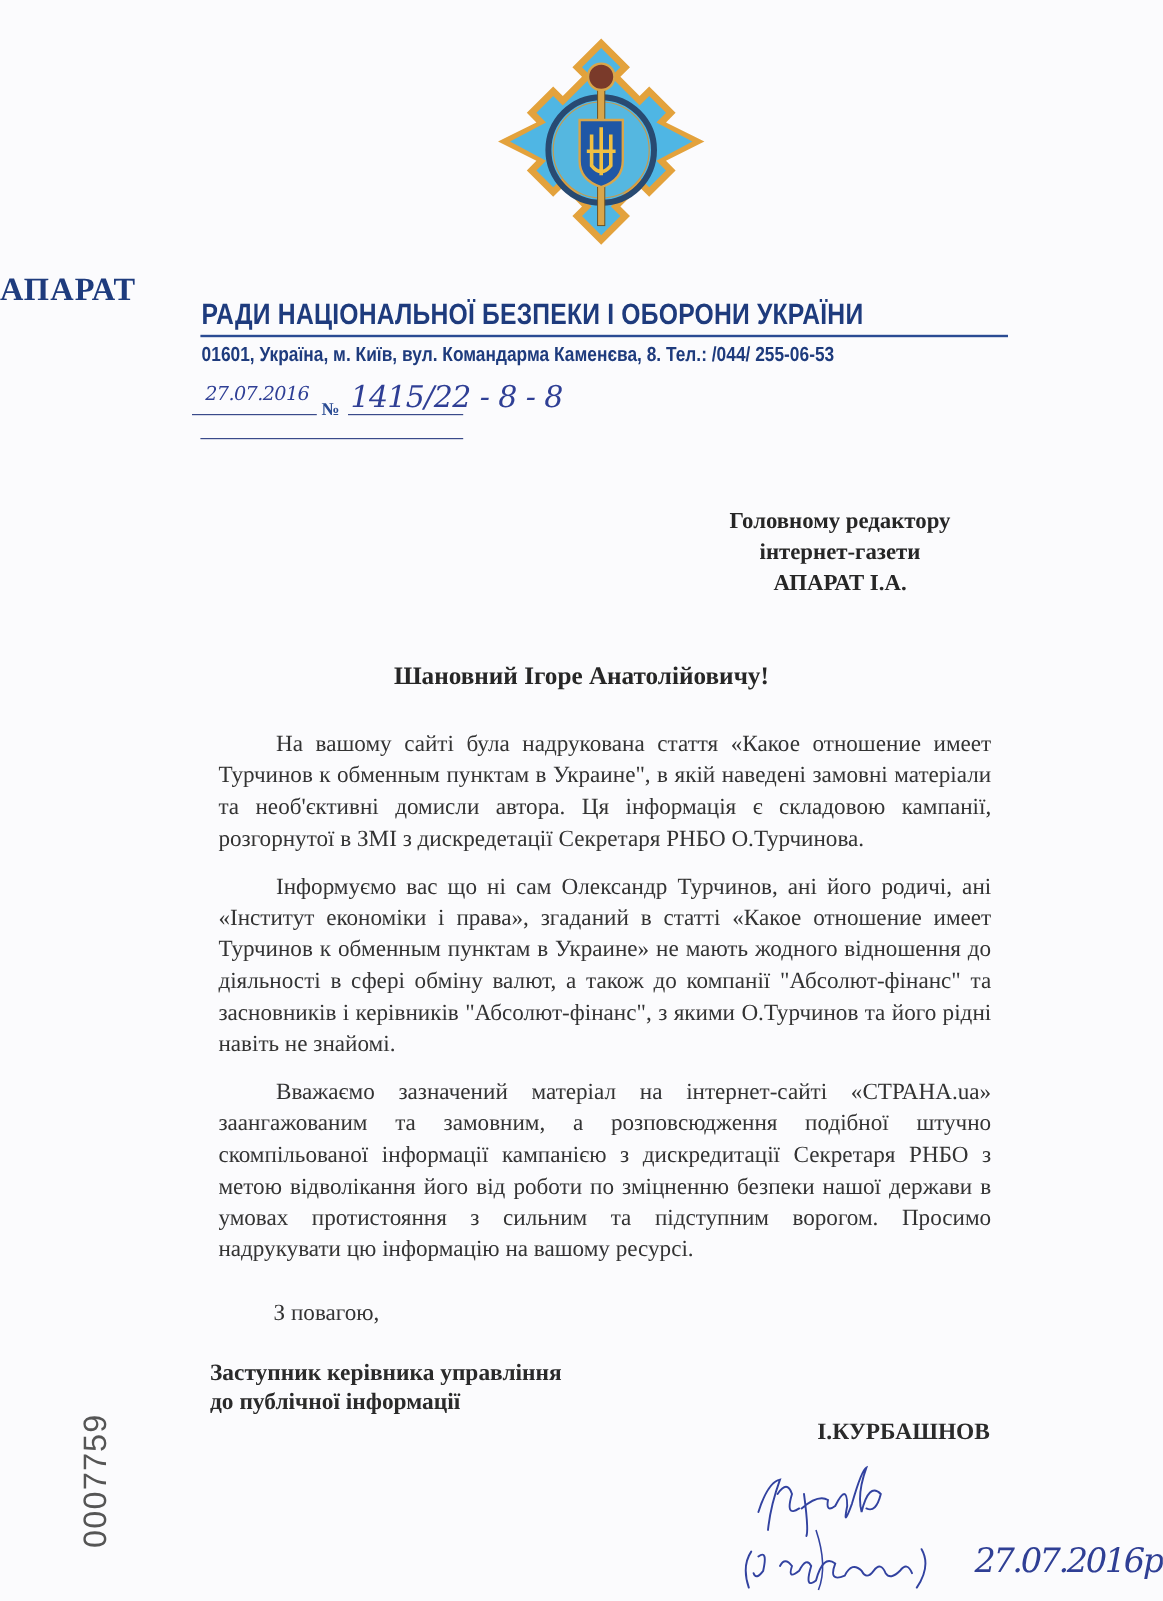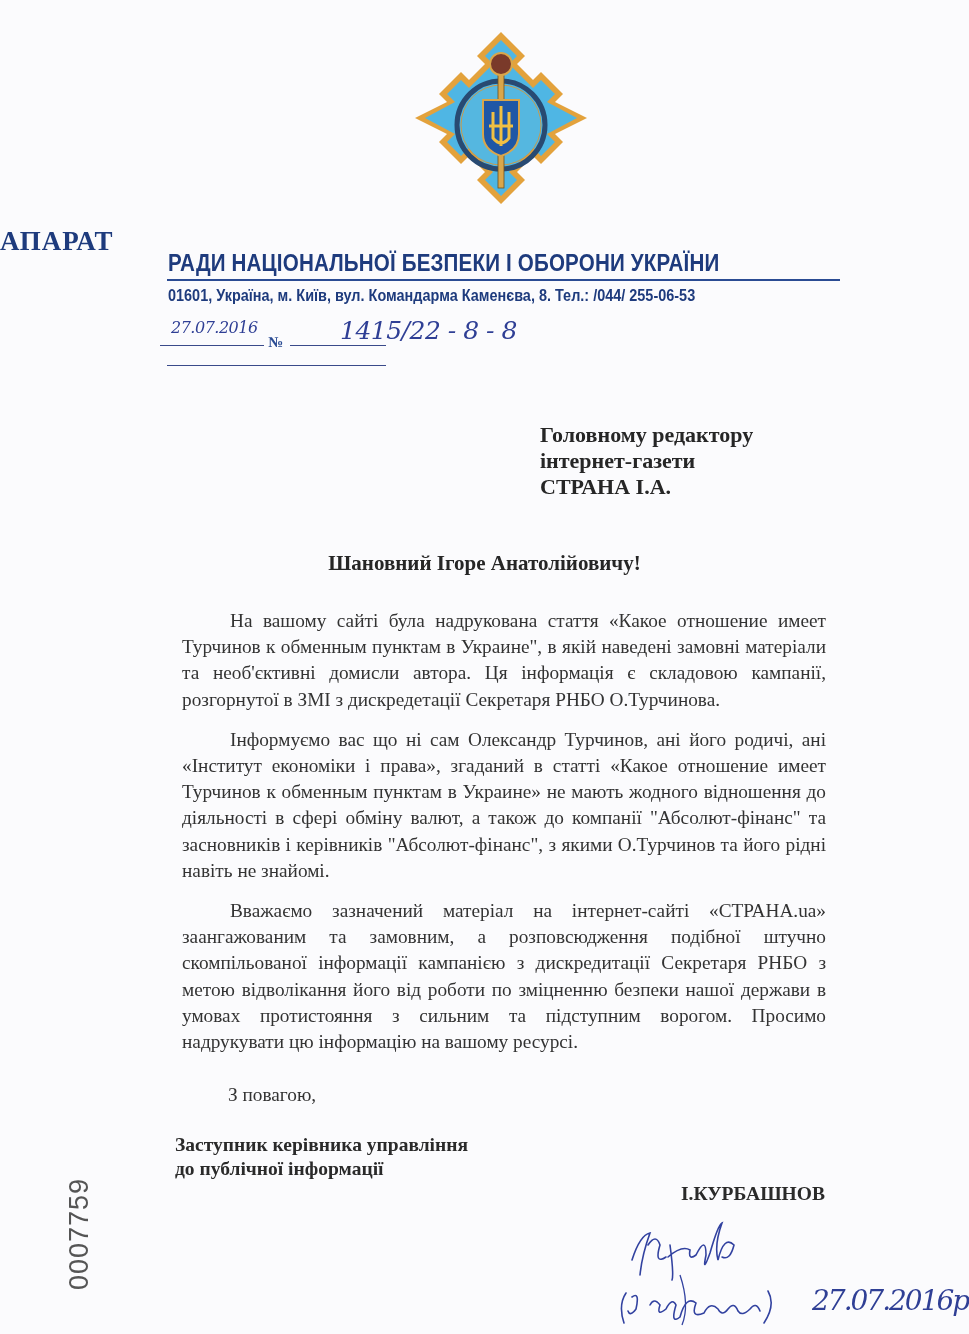--- a/index.html
+++ b/index.html
@@ -25,24 +25,24 @@
     font-family: "Liberation Sans", sans-serif; font-weight: bold; font-size: 17px; color: #1e3b7d;
     transform: scaleX(0.85); transform-origin: left top;
   }
   .ref-line { position: absolute; height: 1px; background: #3a4a8a; }
   .hand {
     font-family: "DejaVu Serif", serif; font-style: italic; color: #2f3f95;
     position: absolute; white-space: nowrap;
   }
   .ref-date { left: 155px; top: 318px; font-size: 16px; letter-spacing: -0.5px; margin-left: 16px; }
   .ref-no-label { position: absolute; left: 268px; top: 334px; font-size: 15px; font-weight: bold; color: #2a4b93; font-family: "Liberation Serif", serif; }
-  .ref-number { left: 292px; top: 316px; font-size: 25px; letter-spacing: -0.5px; margin-left: 48px; }
+  .ref-number { left: 292px; top: 316px; font-size: 25px; letter-spacing: -0.5px; }
   .addressee {
-    position: absolute; left: 540px; top: 422px; width: 320px; 
-    font-weight: bold; font-size: 22px; line-height: 26px; color: #262626;
+    position: absolute; left: 540px; top: 422px; width: 320px; text-align: center;
+    font-weight: bold; font-size: 19px; line-height: 26px; color: #262626;
   }
   .salutation {
     position: absolute; left: 0; width: 969px; top: 551px; text-align: center;
     font-weight: bold; font-size: 21px; color: #262626; box-sizing: border-box;
   }
   .body-text {
     position: absolute; left: 168px; top: 594px; width: 672px;
     font-size: 19.3px; line-height: 26.2px; color: #333; text-align: justify;
   }
   .body-text p { margin: 14px; text-indent: 48px; }
@@ -81,21 +81,21 @@
 <div class="hand ref-date">27.07.2016</div>
 <div class="ref-line" style="left:160px; top:345px; width:104px;"></div>
 <div class="ref-no-label">№</div>
 <div class="hand ref-number">1415/22 - 8 - 8</div>
 <div class="ref-line" style="left:290px; top:345px; width:96px;"></div>
 <div class="ref-line" style="left:167px; top:365px; width:219px;"></div>
 
 <div class="addressee">
   <div>Головному редактору</div>
   <div>інтернет-газети</div>
-  <div>СТРАНА І.А.</div>
+  <div>АПАРАТ І.А.</div>
 </div>
 
 <div class="salutation">Шановний Ігоре Анатолійовичу!</div>
 
 <div class="body-text">
   <p>На вашому сайті була надрукована стаття «Какое отношение имеет Турчинов к обменным пунктам в Украине", в якій наведені замовні матеріали та необ'єктивні домисли автора. Ця інформація є складовою кампанії, розгорнутої в ЗМІ з дискредетації Секретаря РНБО О.Турчинова.</p>
   <p>Інформуємо вас що ні сам Олександр Турчинов, ані його родичі, ані «Інститут економіки і права», згаданий в статті «Какое отношение имеет Турчинов к обменным пунктам в Украине» не мають жодного відношення до діяльності в сфері обміну валют, а також до компанії "Абсолют-фінанс" та засновників і керівників "Абсолют-фінанс", з якими О.Турчинов та його рідні навіть не знайомі.</p>
   <p>Вважаємо зазначений матеріал на інтернет-сайті «СТРАНА.ua» заангажованим та замовним, а розповсюдження подібної штучно скомпільованої інформації кампанією з дискредитації Секретаря РНБО з метою відволікання його від роботи по зміцненню безпеки нашої держави в умовах протистояння з сильним та підступним ворогом. Просимо надрукувати цю інформацію на вашому ресурсі.</p>
 </div>
 

